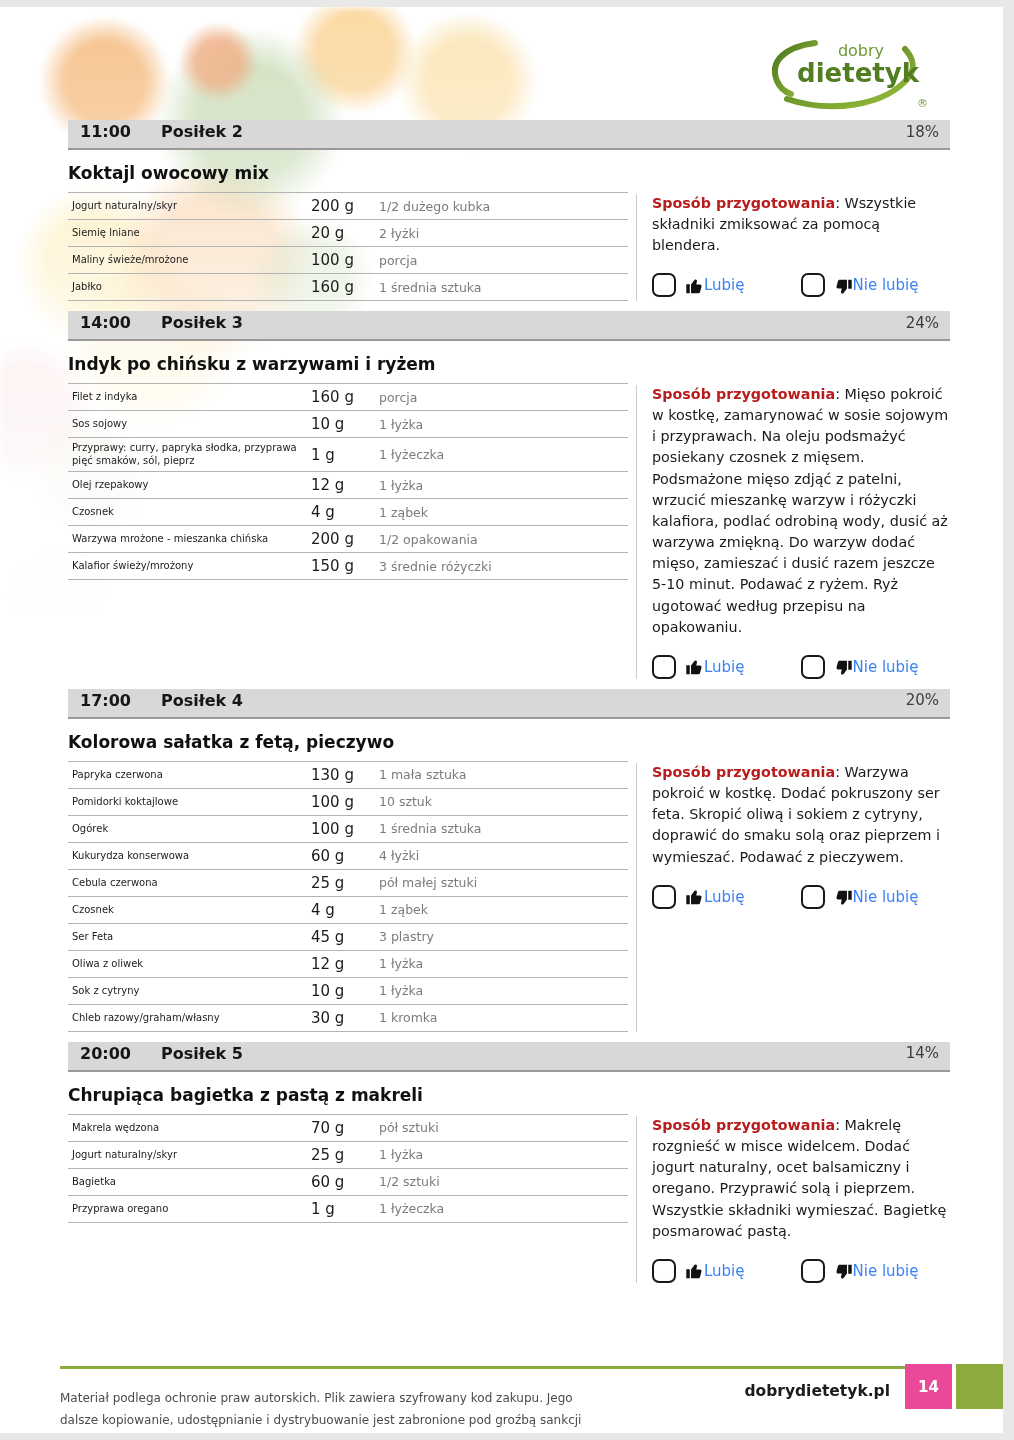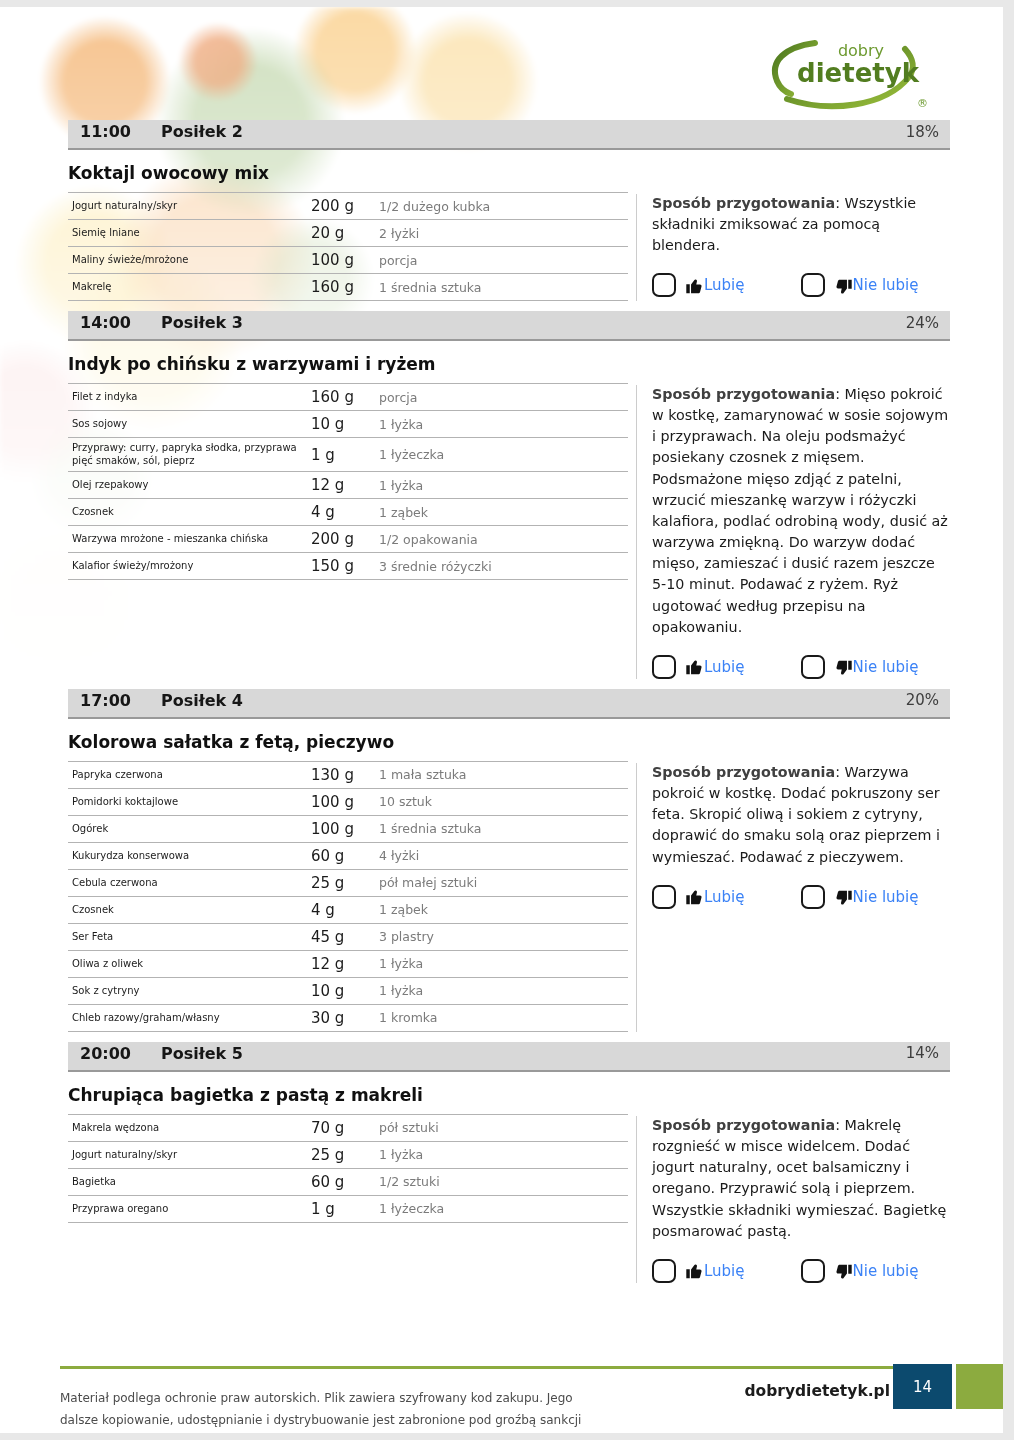--- a/index.html
+++ b/index.html
@@ -56,36 +56,36 @@
   .ingredients { width:560px; border-top:1px solid #b3b3b3; }
   .ing-row { display:flex; align-items:center; padding:4px 0; border-bottom:1px solid #b3b3b3; }
   .ing-name { width:243px; font-size:10px; line-height:1.25; color:#1b1b1b; padding-left:4px; }
   .ing-amount { width:68px; font-size:15px; color:#1b1b1b; }
   .ing-measure { flex:1; font-size:12.5px; color:#7b7b7b; }
 
   .v-divider { width:1px; background:#ccc; margin:2px 15px 0 8px; }
 
   .prep-col { width:297px; }
   .prep-text { margin:1px 0 0; font-size:14.3px; line-height:1.48; color:#1b1b1b; }
-  .prep-text strong { color:#404040; }
+  .prep-text strong { color:#b91c1c; }
 
   .votes { display:flex; gap:56px; margin-top:17px; }
   .vote { display:flex; align-items:center; cursor:pointer; }
   .checkbox { width:24px; height:24px; border:2px solid #191919; border-radius:7px; background:#fff; flex:0 0 auto; }
   .thumb { margin-left:9px; display:flex; }
   .thumb svg { width:19px; height:19px; fill:#111; }
   .thumb.down svg { transform:rotate(180deg); margin-top:4px; }
   .vote-label { font-size:15px; color:#3b82f6; }
 
   .footer { position:absolute; left:0; top:1353px; width:100%; height:73px; }
   .footer-line { position:absolute; left:60px; top:6px; width:845px; height:3px; background:#8cab3f; }
   .copyright { position:absolute; left:60px; top:15px; width:548px; font-size:12px; line-height:1.84; color:#4c4c4c; }
   .site { position:absolute; right:113px; top:22px; font-size:15.5px; font-weight:bold; color:#1c1c1c; }
-  .pagebox { position:absolute; top:4px; right:51px; width:59px; height:45px; background:#0c4a6e;
-             color:#fff; font-size:15px; font-weight:normal; display:flex; align-items:center; justify-content:center; }
+  .pagebox { position:absolute; top:4px; right:51px; width:47px; height:45px; background:#ec4899;
+             color:#fff; font-size:15px; font-weight:bold; display:flex; align-items:center; justify-content:center; }
   .pagebox2 { position:absolute; top:4px; right:-2px; width:49px; height:45px; background:#8cab3f; }
 </style>
 </head>
 <body>
 
 <div class="page">
   <div class="bg-fruits"></div>
 
   <div class="logo">
     <svg viewBox="0 0 176 84">
@@ -125,21 +125,21 @@
     <span class="ing-measure">2 łyżki</span>
   </div>
 
   <div class="ing-row">
     <span class="ing-name">Maliny świeże/mrożone</span>
     <span class="ing-amount">100 g</span>
     <span class="ing-measure">porcja</span>
   </div>
 
   <div class="ing-row">
-    <span class="ing-name">Makrelę</span>
+    <span class="ing-name">Jabłko</span>
     <span class="ing-amount">160 g</span>
     <span class="ing-measure">1 średnia sztuka</span>
   </div>
 </div>
       <div class="v-divider"></div>
       <div class="prep-col">
         <p class="prep-text"><strong>Sposób przygotowania</strong><span>: </span><span>Wszystkie składniki zmiksować za pomocą blendera.</span></p>
         <div class="votes">
           <label class="vote">
             <span class="checkbox"></span>

